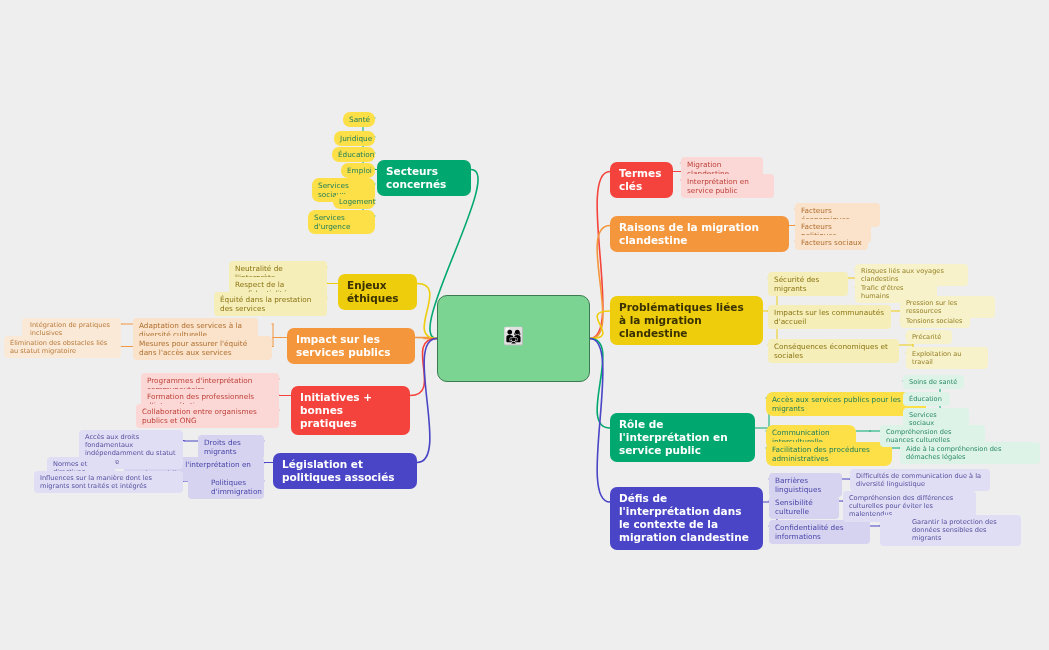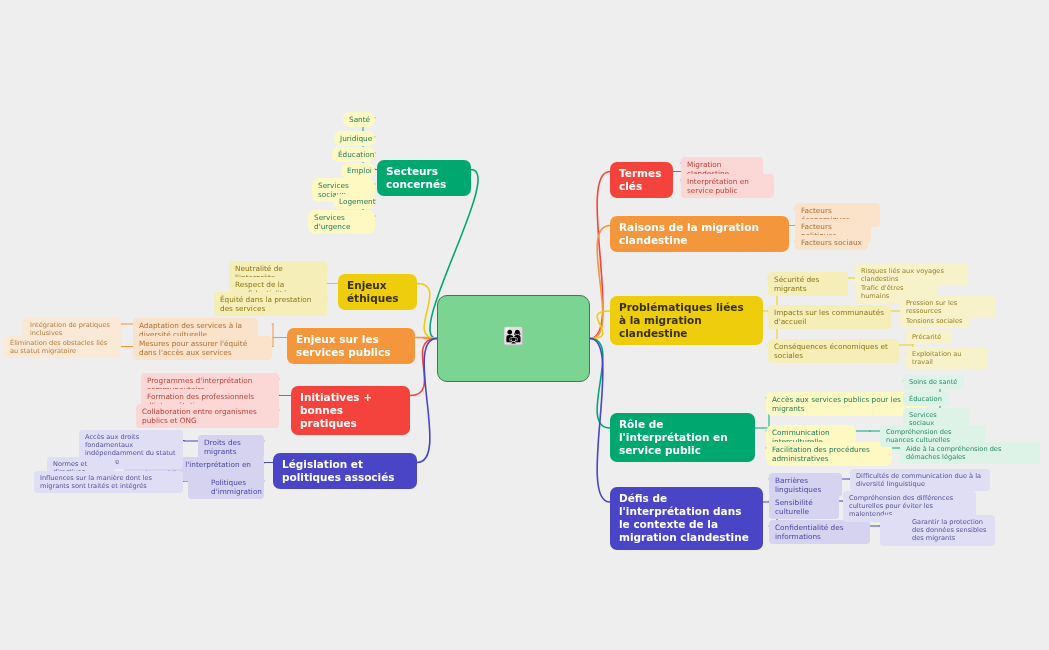--- a/index.html
+++ b/index.html
@@ -36,21 +36,21 @@
     color:#ffffff;font-weight:bold;font-size:10.5px;
     padding:5px 9px;border-radius:7px;
   }
   
   .lvl2{font-size:7.3px;padding:3px 6px;border-radius:4px;font-weight:400;}
   
   .lvl3{font-size:6.6px;padding:3px 6px;border-radius:4px;font-weight:400;}
 
   
   .c-green.lvl1{background:#00a870;}
-  .c-green.lvl2{background:#fef9c3;color:#1e7d5a;border-radius:7px;}
+  .c-green.lvl2{background:#fde047;color:#1e7d5a;border-radius:7px;}
   .c-green.lvl3{background:#ddf3e8;color:#2b8a66;}
   
   .c-red.lvl1{background:#f4433c;}
   .c-red.lvl2{background:#fbd7d5;color:#bf4039;}
   
   .c-orange.lvl1{background:#f4963c;}
   .c-orange.lvl2{background:#fae2cb;color:#b0702f;}
   .c-orange.lvl3{background:#fbe9d8;color:#b87a38;}
   
   .c-yellow.lvl1{background:#edcd0c;color:#3a3100;}
@@ -210,21 +210,21 @@
       <div class="node lvl2 c-yellow" style="left: 229px; top: 261px; width: 98px; min-height: 12px;">
         <span class="lbl">Neutralité de l'interprète</span>
       </div>
       <div class="node lvl2 c-yellow" style="left: 229px; top: 277px; width: 98px; min-height: 12px;">
         <span class="lbl">Respect de la confidentialité</span>
       </div>
       <div class="node lvl2 c-yellow" style="left: 214px; top: 292px; width: 113px; min-height: 12px;">
         <span class="lbl">Équité dans la prestation des services</span>
       </div>
       <div class="node lvl1 c-orange" style="left: 287px; top: 328px; width: 128px; min-height: 19px;">
-        <span class="lbl">Enjeux sur les services publics</span>
+        <span class="lbl">Impact sur les services publics</span>
       </div>
       <div class="node lvl2 c-orange" style="left: 133px; top: 318px; width: 125px; min-height: 12px;">
         <span class="lbl">Adaptation des services à la diversité culturelle</span>
       </div>
       <div class="node lvl2 c-orange" style="left: 133px; top: 336px; width: 139px; min-height: 21px;">
         <span class="lbl">Mesures pour assurer l'équité dans l'accès aux services</span>
       </div>
       <div class="node lvl3 c-orange" style="left: 22px; top: 318px; width: 99px; min-height: 12px; padding-left: 8px;">
         <span class="lbl">Intégration de pratiques inclusives</span>
       </div>
@@ -353,17 +353,17 @@
       </div>
       <div class="node lvl2 c-indigo" style="left: 769px; top: 520px; width: 101px; min-height: 12px;">
         <span class="lbl">Confidentialité des informations</span>
       </div>
       <div class="node lvl3 c-indigo" style="left: 850px; top: 469px; width: 140px; min-height: 21px;">
         <span class="lbl">Difficultés de communication due à la diversité linguistique</span>
       </div>
       <div class="node lvl3 c-indigo" style="left: 843px; top: 491px; width: 133px; min-height: 21px;">
         <span class="lbl">Compréhension des différences culturelles pour éviter les malentendus</span>
       </div>
-      <div class="node lvl3 c-indigo" style="left: 880px; top: 515px; width: 115px; min-height: 21px; padding-left: 32px;">
+      <div class="node lvl3 c-indigo" style="left: 880px; top: 515px; width: 141px; min-height: 21px; padding-left: 32px;">
         <span class="lbl">Garantir la protection des données sensibles des migrants</span>
       </div>
     </div>
 </div>
 
 </body></html>

